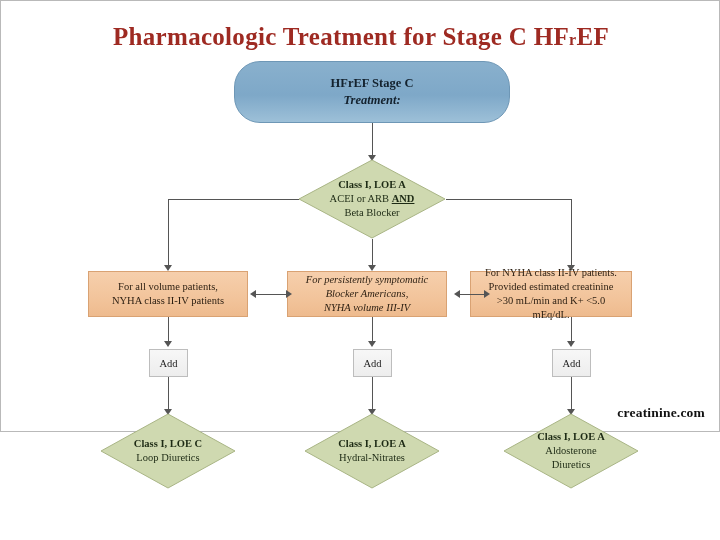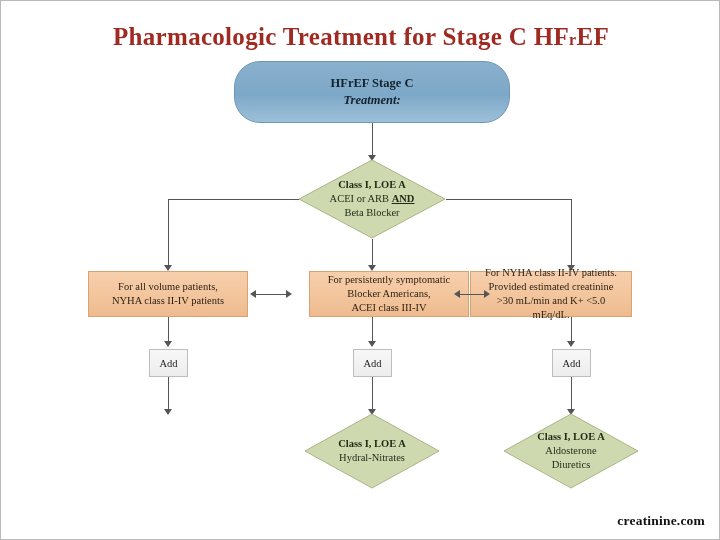--- a/index.html
+++ b/index.html
@@ -9,21 +9,21 @@
   body {
     width: 720px;
     height: 540px;
     background: #ffffff;
     font-family: "Liberation Serif", serif;
     overflow: hidden;
   }
   #root {
     position: relative;
     width: 720px;
-    height: 540px;
+    height: 432px;
     box-sizing: border-box;
     border: 1px solid #b9b9b9;
     background: #ffffff;
   }
   .title {
     position: absolute;
     left: 0;
     top: 22px;
     width: 720px;
     text-align: center;
@@ -196,25 +196,25 @@
   <div class="conn vline" style="left:371px; top:238px; height:30px;"></div>
   <div class="arrow-down" style="left:367px; top:264px;"></div>
 
   <div class="orange-box" style="left:87px; top:270px; width:160px; height:46px;">
     <div>
       <div>For all volume patients,</div>
       <div>NYHA class II-IV patients</div>
     </div>
   </div>
 
-  <div class="orange-box" style="left:308px; top:270px; width:160px; height:46px;">
+  <div class="orange-box" style="left:286px; top:270px; width:160px; height:46px;font-style:italic;">
     <div>
       <div>For persistently symptomatic</div>
       <div>Blocker Americans,</div>
-      <div>ACEI class III-IV</div>
+      <div>NYHA volume III-IV</div>
     </div>
   </div>
 
   <div class="orange-box" style="left:469px; top:270px; width:162px; height:46px;text-align:center;">
     <div>
       <div>For NYHA class II-IV patients.</div>
       <div>Provided  estimated creatinine</div>
       <div>&gt;30 mL/min and K+ &lt;5.0 mEq/dL.</div>
     </div>
   </div>
@@ -244,20 +244,29 @@
     <span>Add</span>
   </div>
 
   <div class="conn vline" style="left:167px; top:376px; height:36px;"></div>
   <div class="arrow-down" style="left:163px; top:408px;"></div>
   <div class="conn vline" style="left:371px; top:376px; height:36px;"></div>
   <div class="arrow-down" style="left:367px; top:408px;"></div>
   <div class="conn vline" style="left:570px; top:376px; height:36px;"></div>
   <div class="arrow-down" style="left:566px; top:408px;"></div>
 
+  <div class="diamond" style="left:99px; top:412px; width:136px; height:76px;">
+    <svg viewBox="0 0 136 76" preserveAspectRatio="none">
+      <polygon points="68,1 135,38 68,75 1,38" fill="#cfd9b0" stroke="#a9b585" stroke-width="1"></polygon>
+    </svg>
+    <div class="dlabel">
+      <span class="hdr">Class I, LOE C</span>
+      <span>Loop Diuretics</span>
+    </div>
+  </div>
 
   <div class="diamond" style="left:303px; top:412px; width:136px; height:76px;">
     <svg viewBox="0 0 136 76" preserveAspectRatio="none">
       <polygon points="68,1 135,38 68,75 1,38" fill="#cfd9b0" stroke="#a9b585" stroke-width="1"></polygon>
     </svg>
     <div class="dlabel">
       <span class="hdr">Class I, LOE A</span>
       <span>Hydral-Nitrates</span>
     </div>
   </div>

